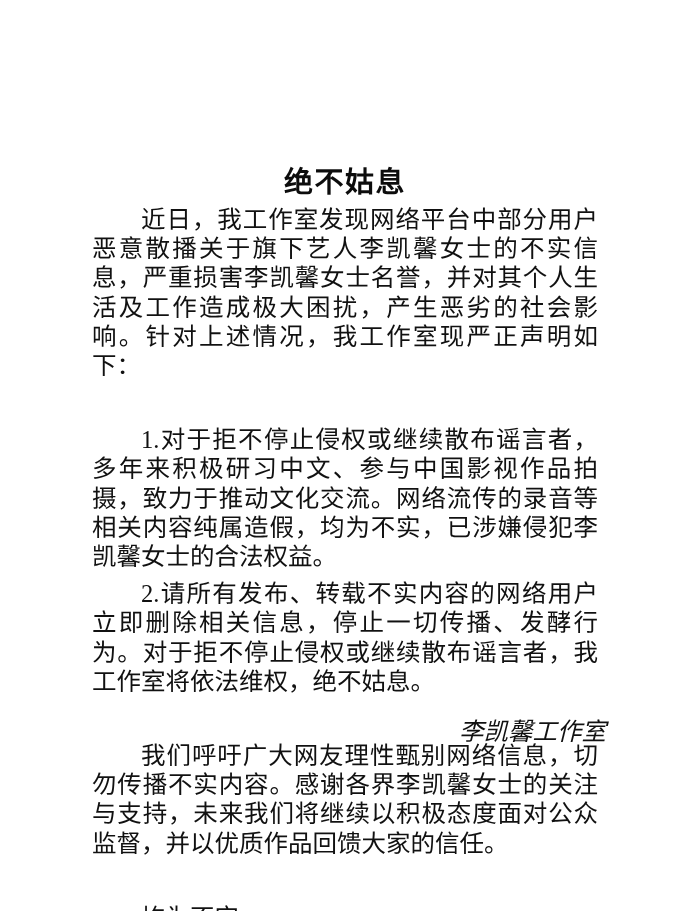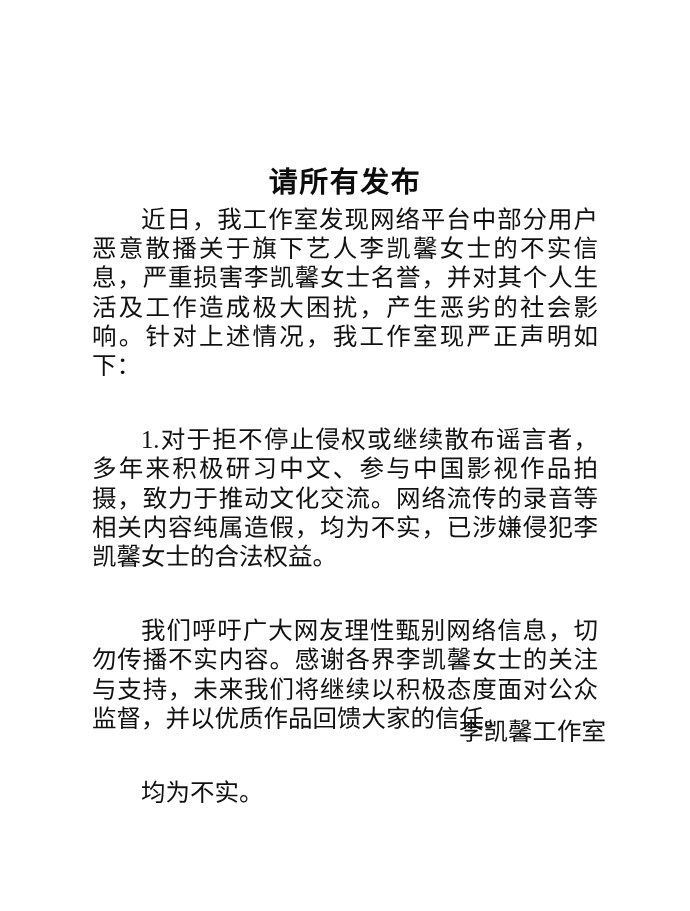--- a/index.html
+++ b/index.html
@@ -75,46 +75,48 @@
 
   .sign-block {
     position: absolute;
     top: 717px;
     left: 84px;
     width: 522px;
     text-align: right;
     font-size: 24.5px;
     line-height: 30px;
     color: #111111;
+    font-style: italic;
   }
 
   .sign-line {
     display: block;
     white-space: nowrap;
   }
 
   .sign-date {
     font-family: "Liberation Serif", "DejaVu Serif", serif;
   }
 </style>
 </head>
 <body>
 
 <div class="page">
 
-  <h1 class="doc-title">请所有发布</h1>
+  <h1 class="doc-title">绝不姑息</h1>
 
   <div class="doc-body">
 
     <p class="para">近日，我工作室发现网络平台中部分用户恶意散播关于旗下艺人李凯馨女士的不实信息，严重损害李凯馨女士名誉，并对其个人生活及工作造成极大困扰，产生恶劣的社会影响。针对上述情况，我工作室现严正声明如下：</p>
 
     <div class="gap-block"></div>
 
     <p class="para"><span class="num">1.</span><span>对于拒不停止侵权或继续散布谣言者，多年来积极研习中文、参与中国影视作品拍摄，致力于推动文化交流。网络流传的录音等相关内容纯属造假，均为不实，已涉嫌侵犯李凯馨女士的合法权益。</span></p>
 
+    <p class="para"><span class="num">2.</span><span>请所有发布、转载不实内容的网络用户立即删除相关信息，停止一切传播、发酵行为。对于拒不停止侵权或继续散布谣言者，我工作室将依法维权，绝不姑息。</span></p>
 
     <div class="gap-small"></div>
 
     <p class="para">我们呼吁广大网友理性甄别网络信息，切勿传播不实内容。感谢各界李凯馨女士的关注与支持，未来我们将继续以积极态度面对公众监督，并以优质作品回馈大家的信任。</p>
 
     <div class="gap-small"></div>
 
     <p class="para">均为不实。</p>
 
   </div>

